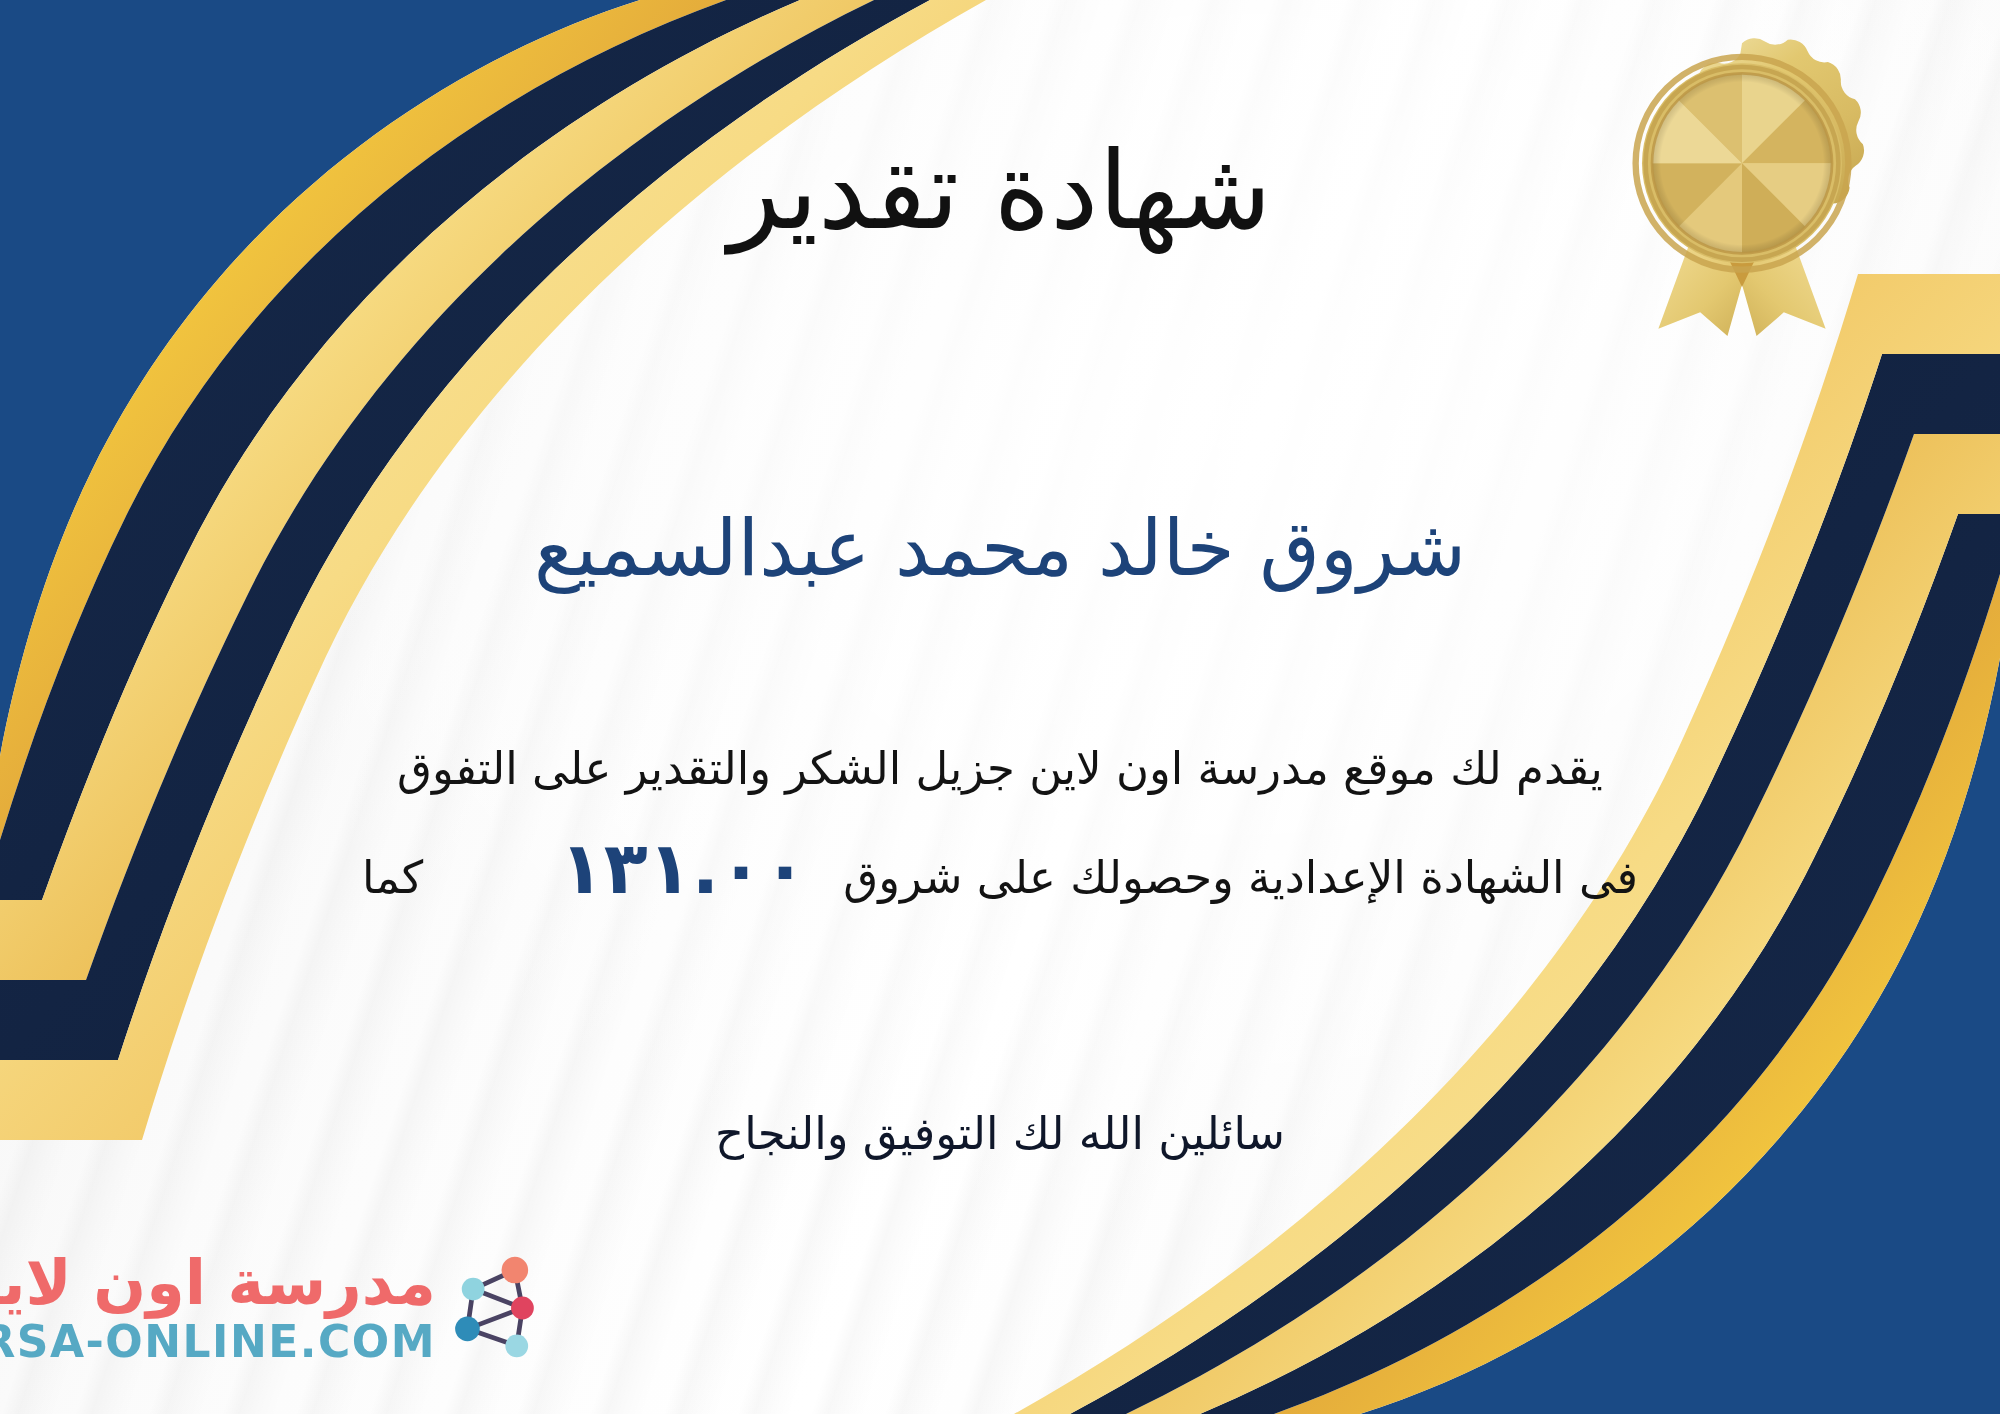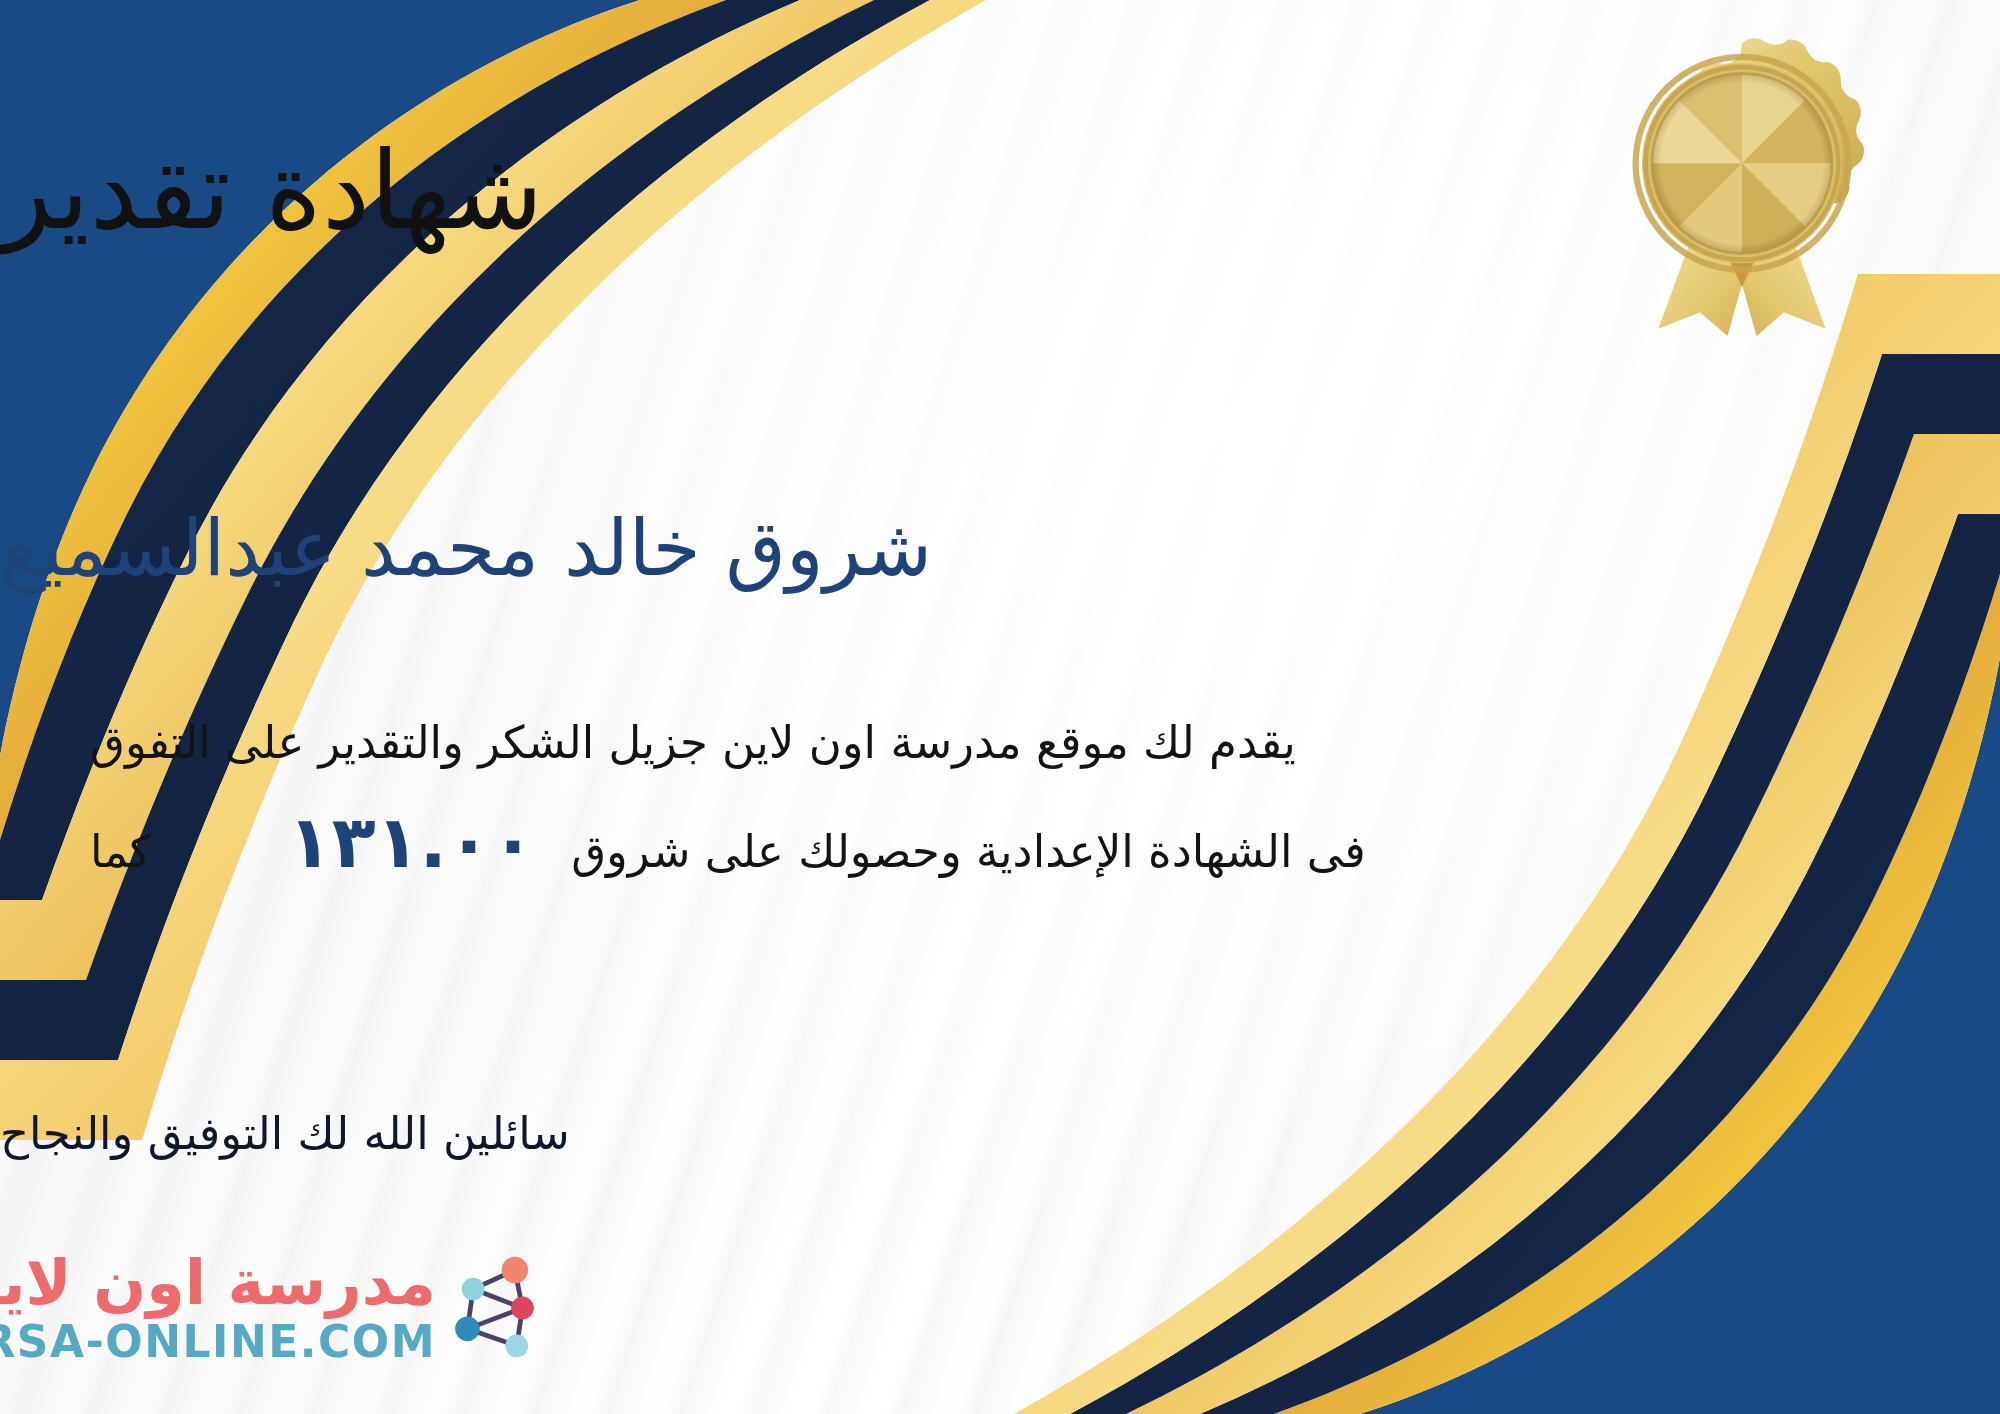--- a/index.html
+++ b/index.html
@@ -51,21 +51,21 @@
     height: 300px;
   }
   .rosette svg { display:block; width:100%; height:100%; overflow: visible; }
 
   
   .content {
     position: absolute;
     top: 0; left: 0;
     width: 2000px;
     height: 1414px;
-    text-align: left;
+    text-align: center;
   }
 
   .cert-title {
     position: absolute;
     top: 132px;
     left: 0;
     width: 2000px;
     font-size: 108px;
     font-weight: 500;
     color: #111111;
@@ -79,21 +79,21 @@
     left: 0;
     width: 2000px;
     font-size: 78px;
     font-weight: 400;
     color: #1d4379;
     line-height: 1.25;
   }
 
   .body-block {
     position: absolute;
-    top: 704px;
+    top: 730px;
     left: 90px;
     width: 1820px;
     color: #131313;
     font-size: 45px;
     line-height: 1.72;
     font-weight: 400;
   }
   .body-line { white-space: nowrap; }
   .body-line.l1 { letter-spacing: 0px; }
   .grade-value {

